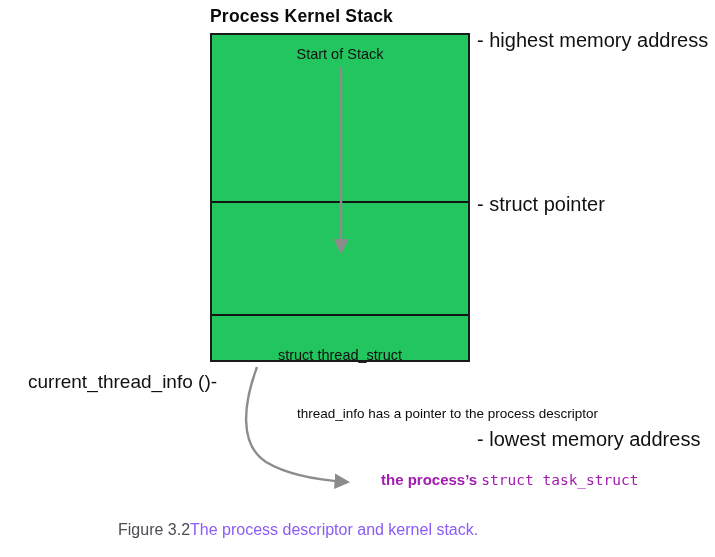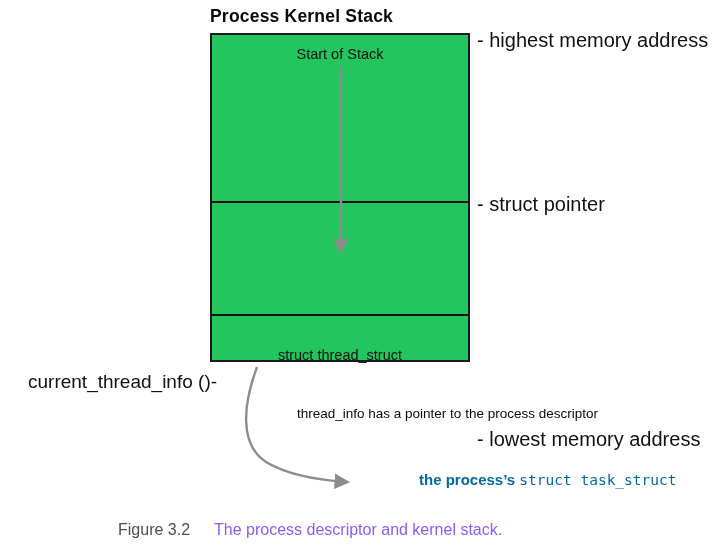--- a/index.html
+++ b/index.html
@@ -84,39 +84,37 @@
     font-size: 13.5px;
     color: #0a0a0a;
     white-space: nowrap;
   }
   .threadinfo-line .code-plain { font-weight: normal; }
   .threadinfo-line .bold-rest { font-weight: normal; }
   .process-line {
     position: absolute;
     left: 381px; top: 471px;
     font-size: 15px;
-    color: #0369a1;
+    color: #a21caf;
     white-space: nowrap;
-    margin-left: 38px;
   }
   .process-line .bold-part { font-weight: bold; }
   .process-line .mono-part {
     font-family: "DejaVu Sans Mono", monospace;
     font-size: 14.5px;
     font-weight: normal;
   }
   .caption {
     position: absolute;
     left: 118px; top: 521px;
     font-size: 16px;
     white-space: nowrap;
   }
   .caption .fig-label {
     color: #4c4c54;
-    margin-right: 24px;
   }
   .caption .fig-text {
     color: #8b5cf6;
   }
 </style>
 </head>
 <body>
 
 <div class="canvas">
 

